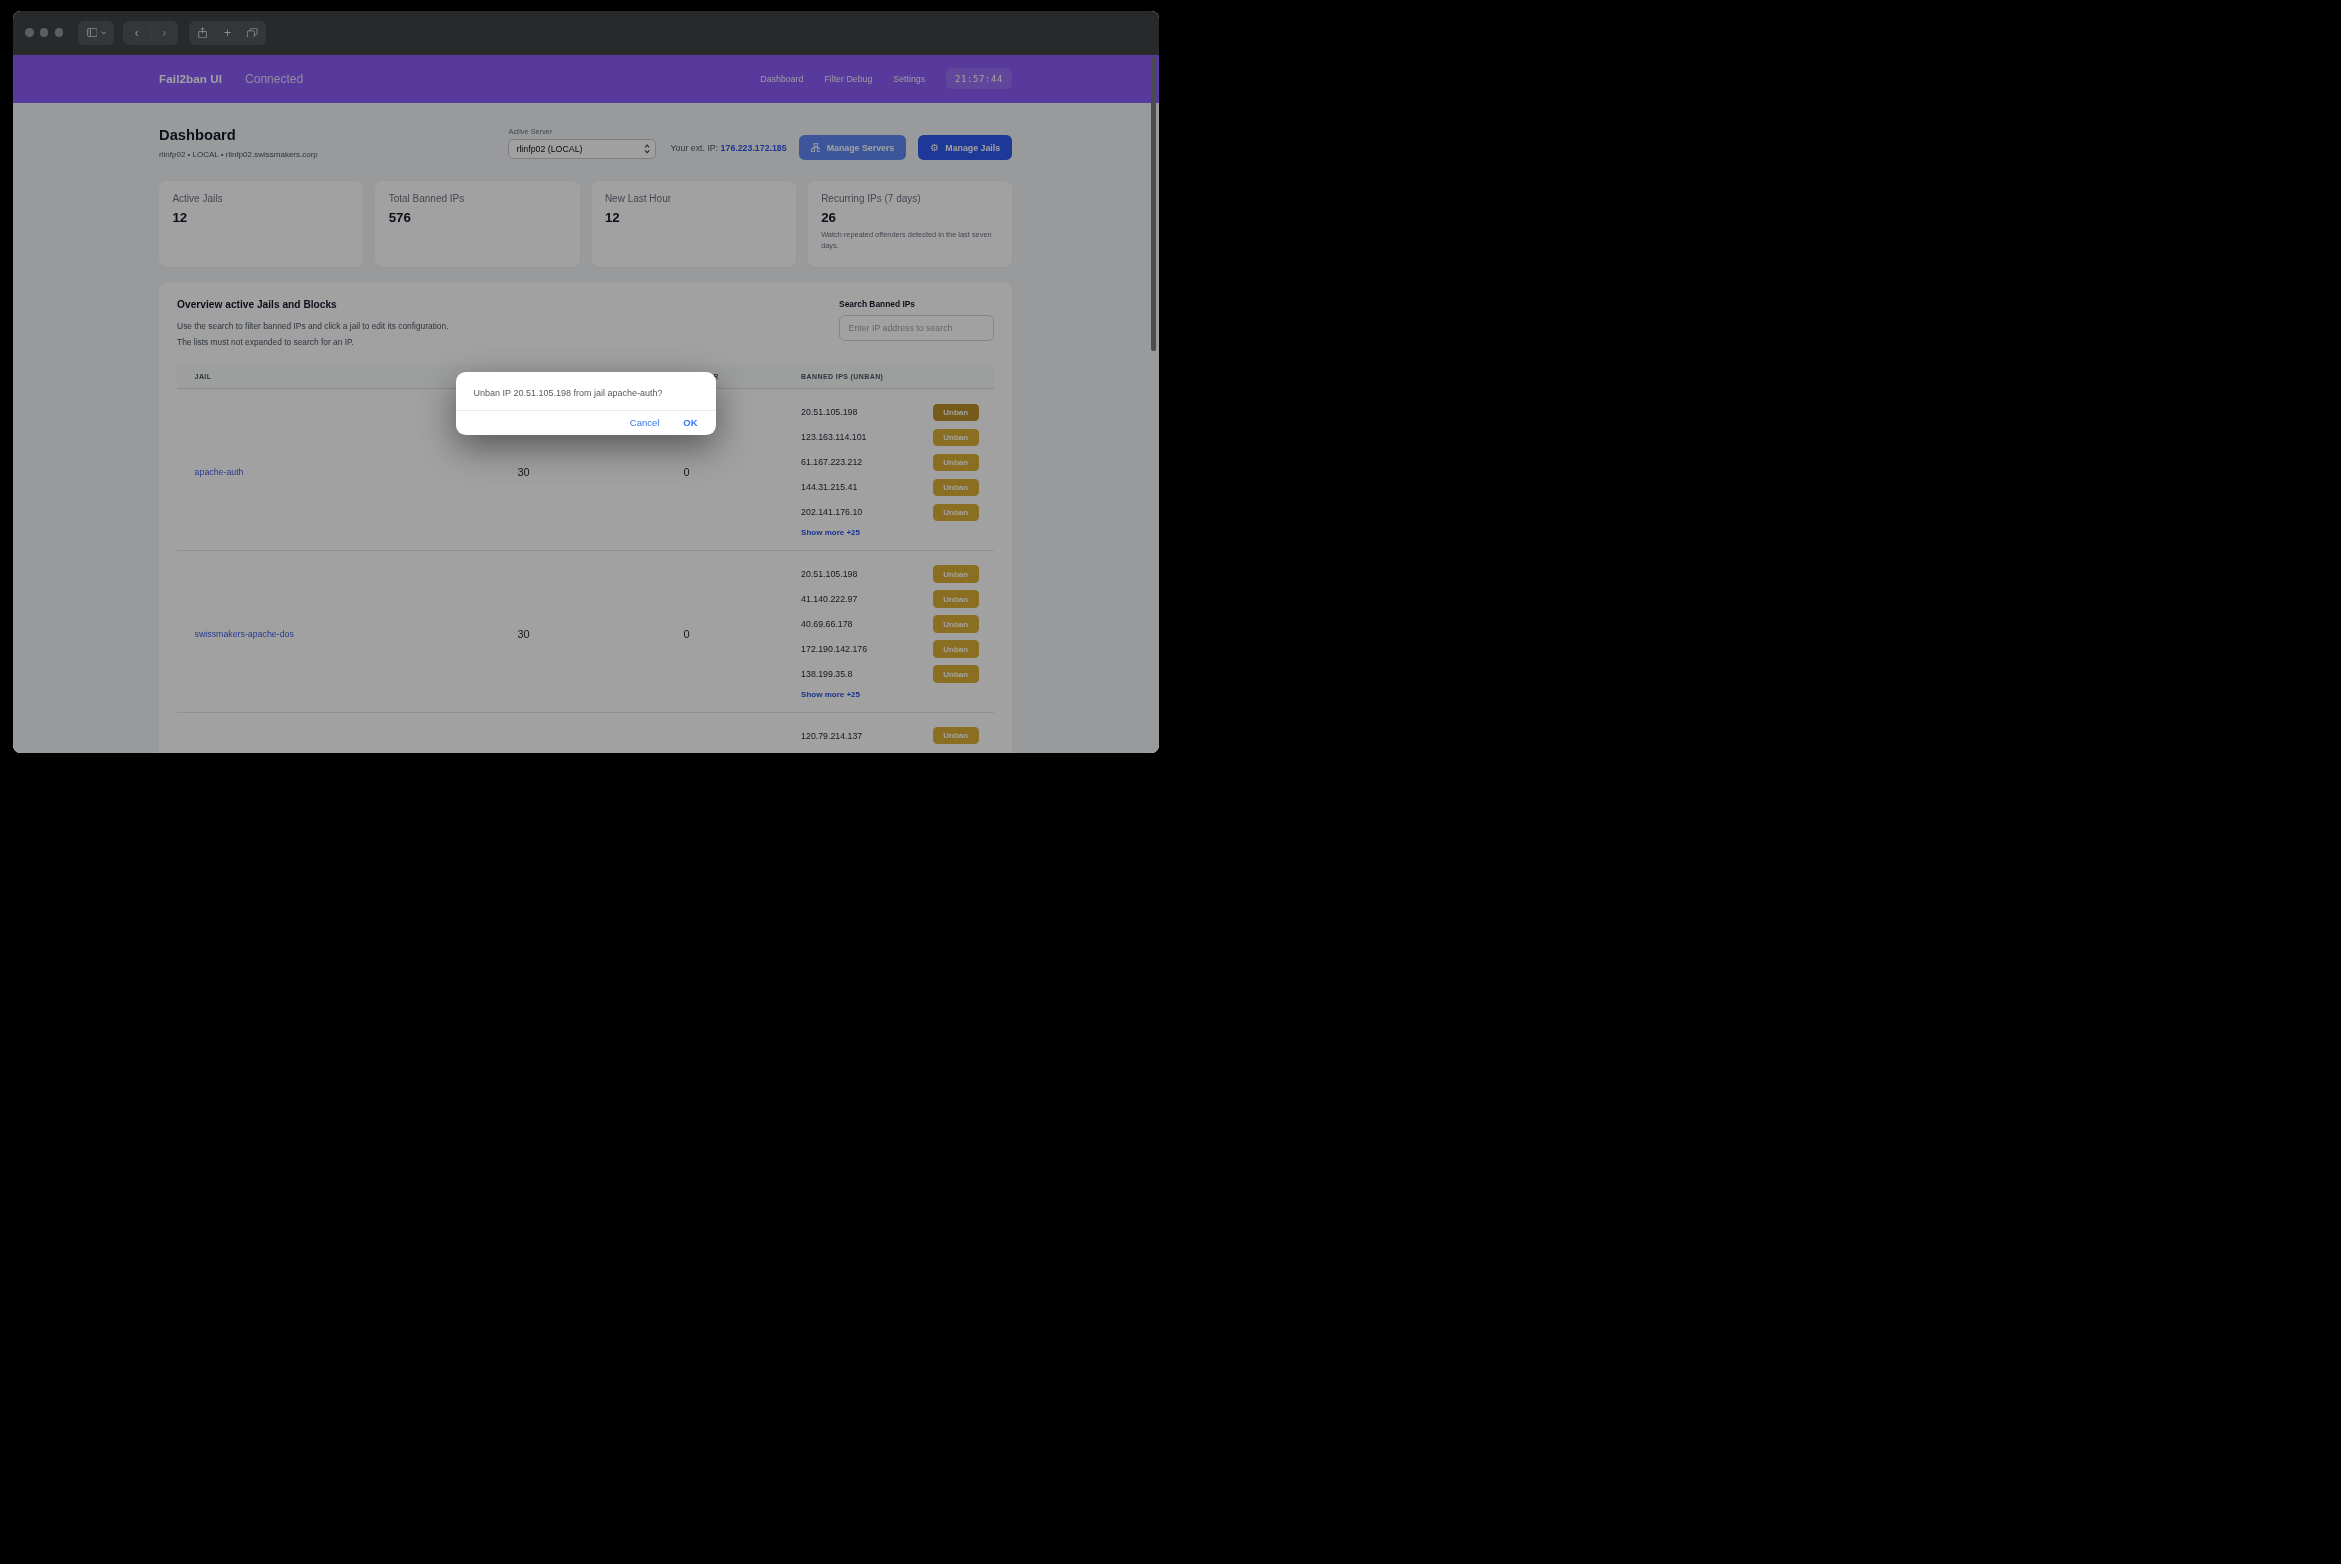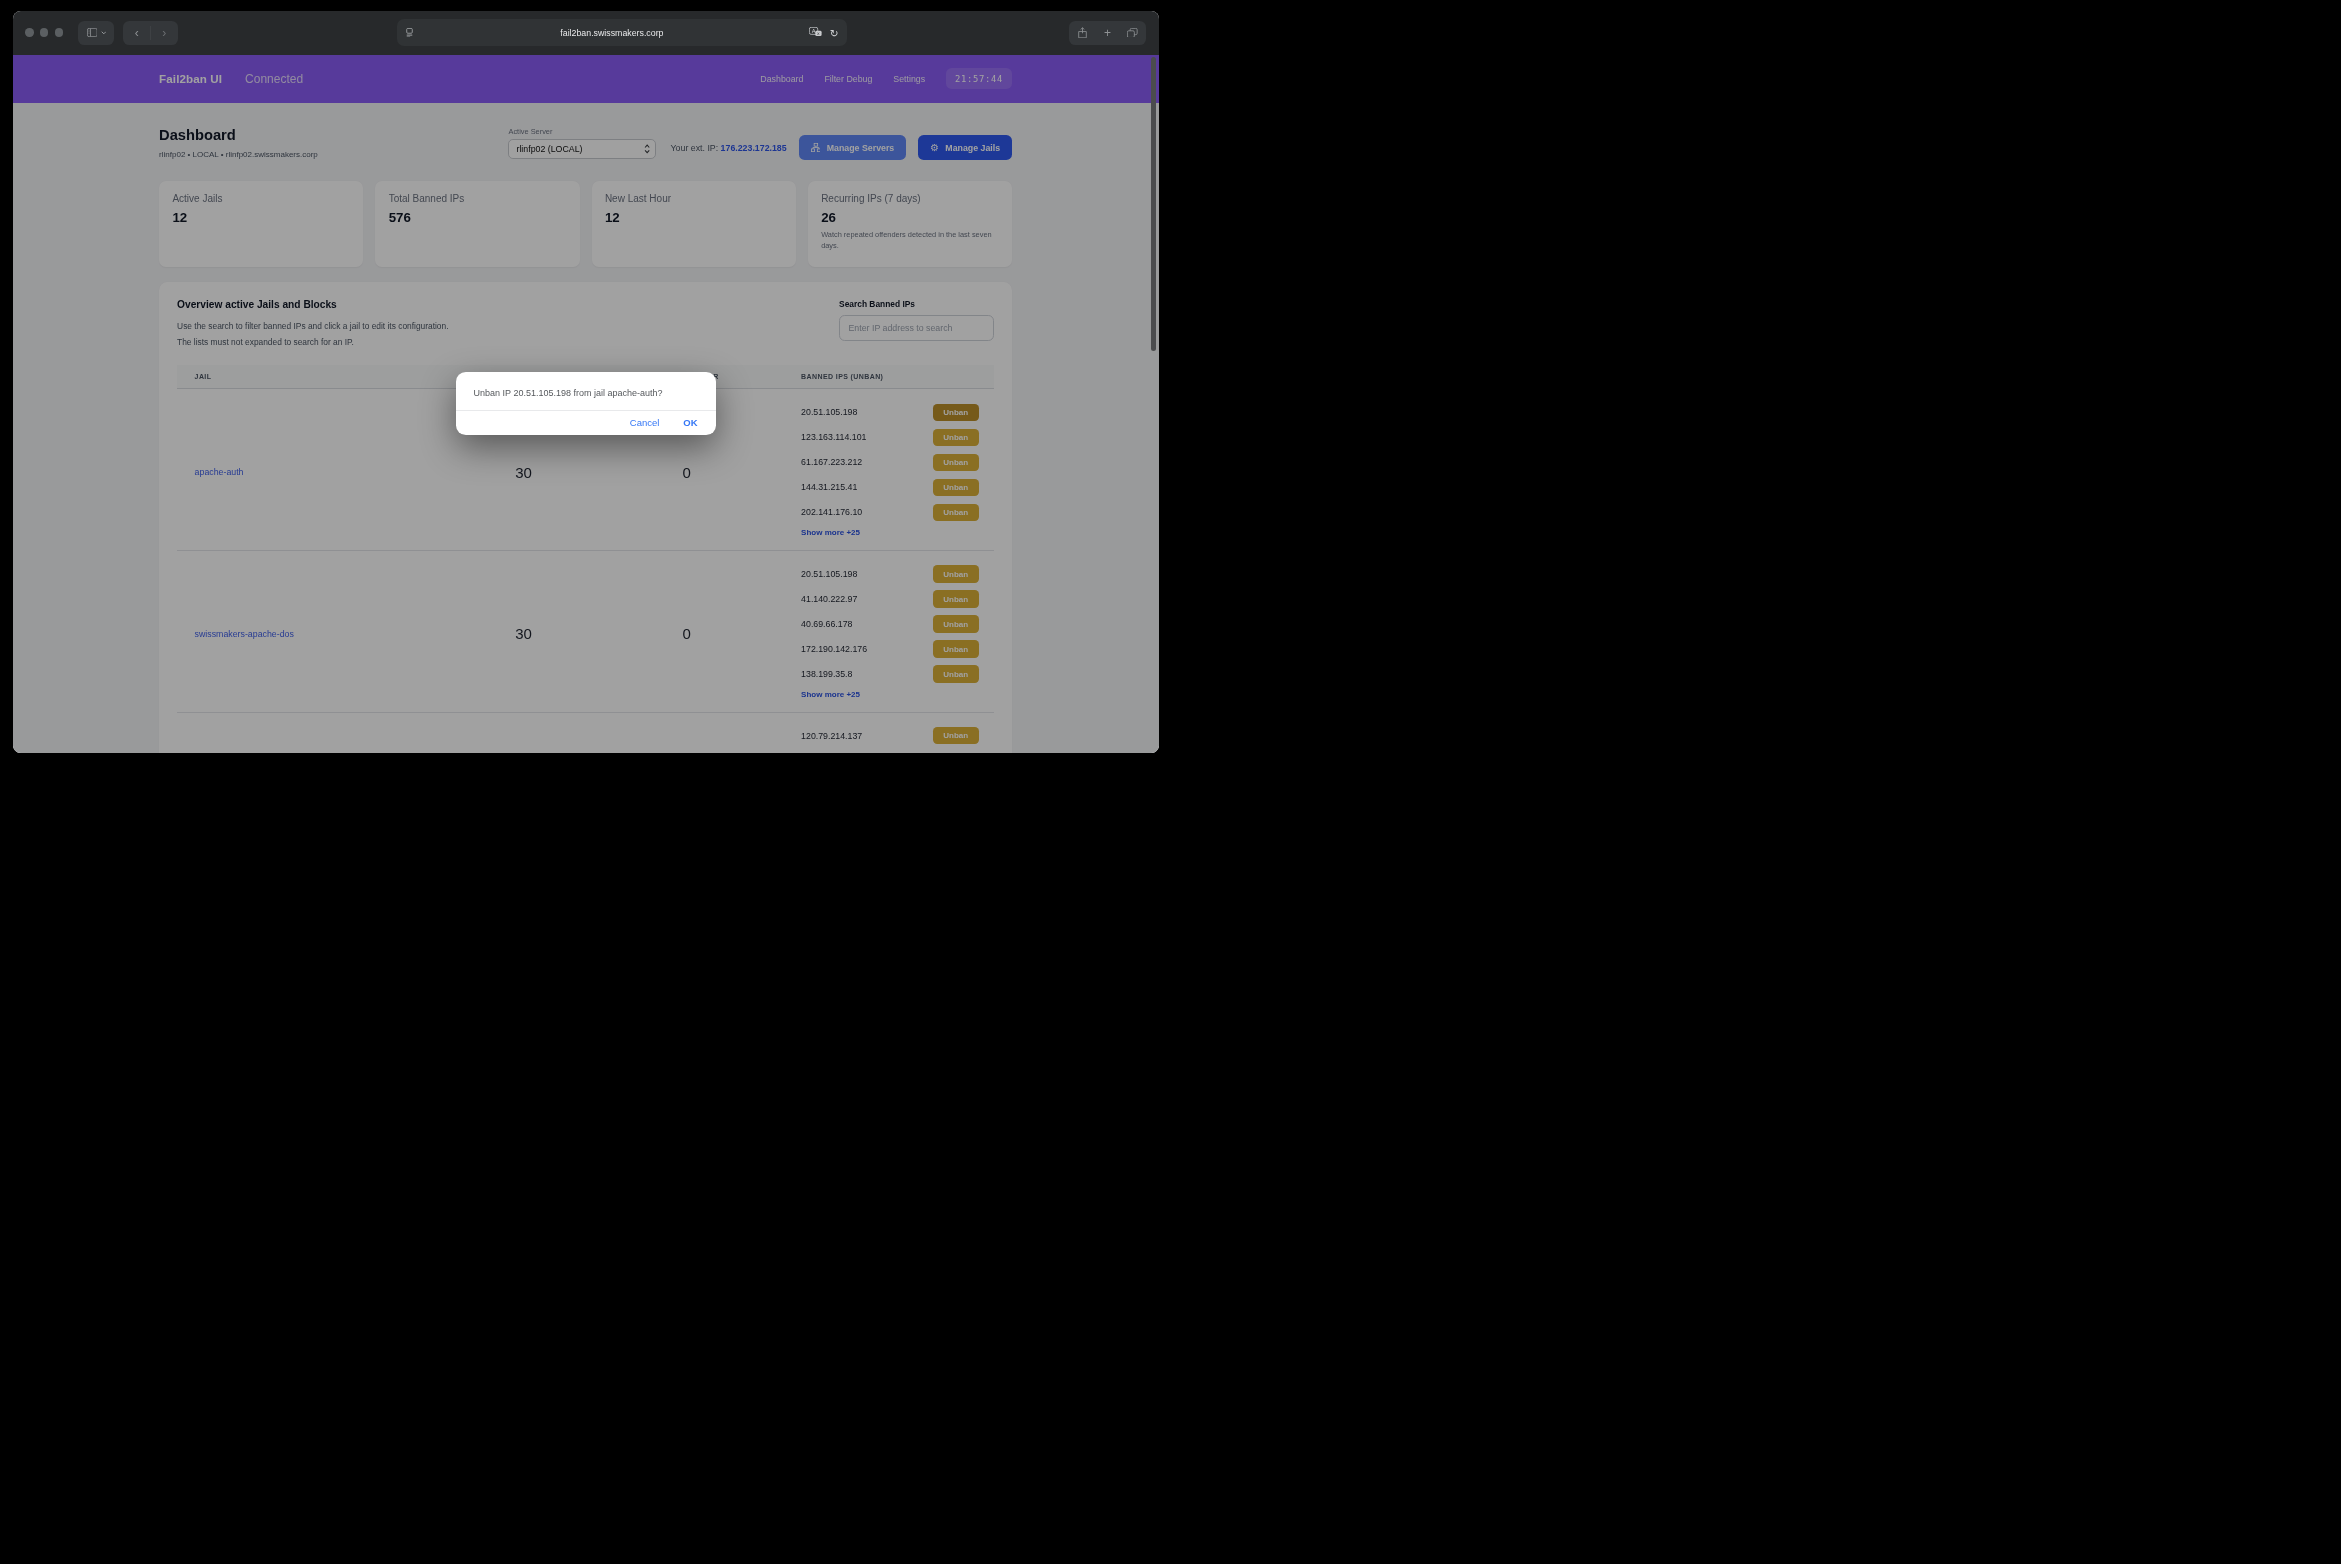--- a/index.html
+++ b/index.html
@@ -75,21 +75,21 @@
                   font-size:8.8px; color:#111; padding:0 8.4px; font-family:inherit; }
   .search-input::placeholder { color:#9ca3af; }
 
   .grid-cols { display:grid; grid-template-columns:259px 175px 151px 1fr; }
   .thead { margin:14px 18px 0; height:24.5px; align-items:center; border-bottom:0.7px solid #d9dce1; background:#f9fafb; }
   .th { font-size:7px; font-weight:700; color:#4b5563; letter-spacing:0.4px; text-transform:uppercase; }
   .th.c { text-align:center; } .th.pl { padding-left:17.5px; } .th.ips { padding-left:39px; }
   .tbody { margin:0 18px; }
   .trow { align-items:center; border-bottom:0.7px solid #e3e5e9; padding:10.5px 0 5.6px; }
   .jail-link { font-size:8.8px; color:#4060e8; padding-left:17.5px; font-weight:500; }
-  .cnt { font-size:15px; color:#1f2430; text-align:center; }
+  .cnt { font-size:11px; color:#1f2430; text-align:center; }
   .ipcell { padding-left:39px; padding-right:15.4px; }
   .ip-row { height:25px; display:flex; align-items:center; justify-content:space-between; }
   .ip { font-size:8.8px; color:#1f2430; }
   .unban { background:#dbb038; color:#fff; font-size:8px; font-weight:600; border:none;
            border-radius:4.2px; padding:4.2px 10.5px; font-family:inherit; }
   .unban.pressed { background:#bc8f2a; }
   .show-more { font-size:8px; font-weight:700; color:#2b52e0; margin:3.5px 0 7px; }
 
   
   .scroll-thumb { position:absolute; right:2.8px; top:2.1px; width:4.9px; height:294px; background:#77797c; border-radius:2.8px; z-index:1; }
@@ -126,39 +126,20 @@
       <svg class="icon-svg" width="5.6" height="3.5" viewBox="0 0 8 5">
           <path d="M1 1l3 3 3-3" fill="none" stroke="#9fa2a5" stroke-width="1.3"></path>
         </svg>
     </div>
 
     <div class="chrome-pill pill-nav">
       <span class="nav-arrow">‹</span>
       <span class="nav-arrow fwd">›</span>
     </div>
 
-    <div class="url-wrap">
-      <div class="url-field">
-        <svg class="icon-svg" width="9" height="9.8" viewBox="0 0 13 14">
-            <rect x="2.5" y="0.5" width="8" height="7" rx="1.5" fill="none" stroke="#a6a9ab" stroke-width="1.2"></rect>
-            <line x1="2.5" y1="10.2" x2="10.5" y2="10.2" stroke="#a6a9ab" stroke-width="1.4"></line>
-            <line x1="2.5" y1="13" x2="7.5" y2="13" stroke="#a6a9ab" stroke-width="1.4"></line>
-          </svg>
-        <span class="url-text">fail2ban.swissmakers.corp</span>
-        <span class="url-right">
-          <svg class="icon-svg" width="13.3" height="10.5" viewBox="0 0 19 15">
-              <rect x="0.5" y="0.5" width="12" height="10" rx="2.5" fill="none" stroke="#c9cbcd" stroke-width="1.1"></rect>
-              <text x="6.5" y="8.4" font-size="8" fill="#c9cbcd" text-anchor="middle" font-family="DejaVu Sans">A</text>
-              <rect x="9" y="5.5" width="9" height="7.5" rx="2" fill="#c9cbcd"></rect>
-              <text x="13.5" y="11.4" font-size="6.5" fill="#303335" text-anchor="middle" font-family="DejaVu Sans">x</text>
-            </svg>
-          <span class="reload">↻</span>
-        </span>
-      </div>
-    </div>
 
     <div class="chrome-pill pill-right">
       <span class="slot">
         <svg class="icon-svg" width="9" height="11.2" viewBox="0 0 13 16">
             <path d="M1 6.5h11v9H1z" fill="none" stroke="#8f9295" stroke-width="1.2"></path>
             <line x1="6.5" y1="9" x2="6.5" y2="1.2" stroke="#8f9295" stroke-width="1.2"></line>
             <path d="M3.8 3.6L6.5 1l2.7 2.6" fill="none" stroke="#8f9295" stroke-width="1.2"></path>
           </svg>
       </span>
       <span class="slot" style="color:#8f9295;font-size:12px;">+</span>

